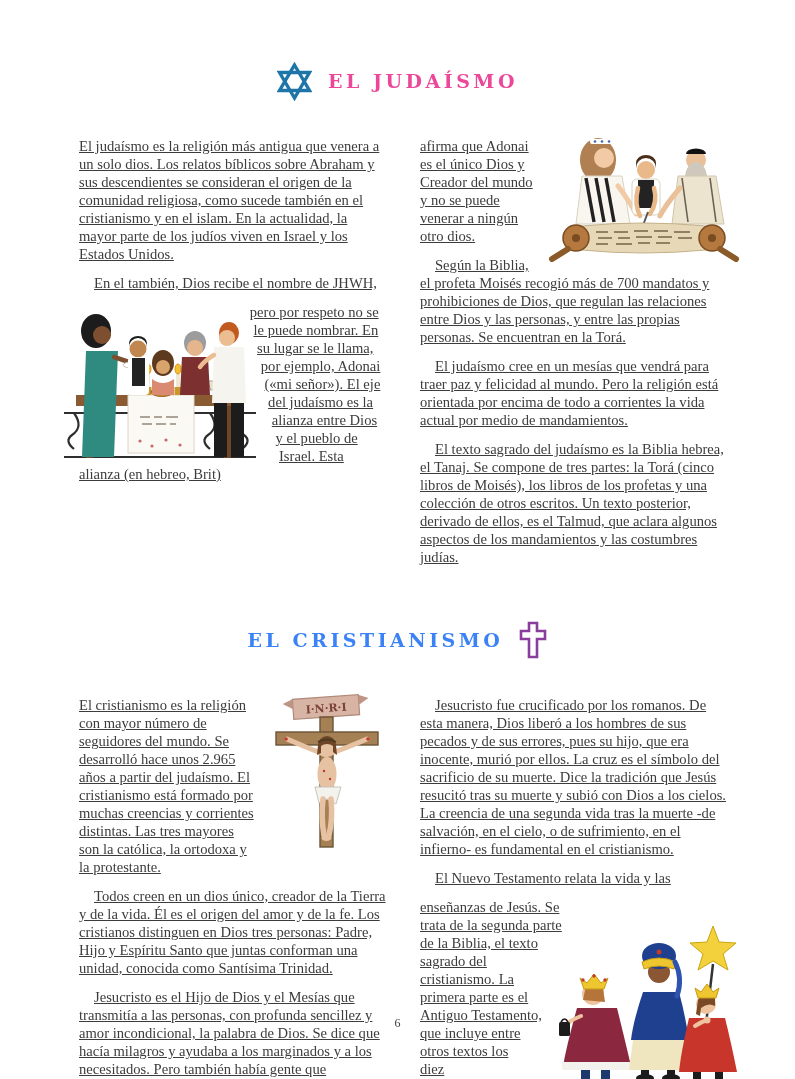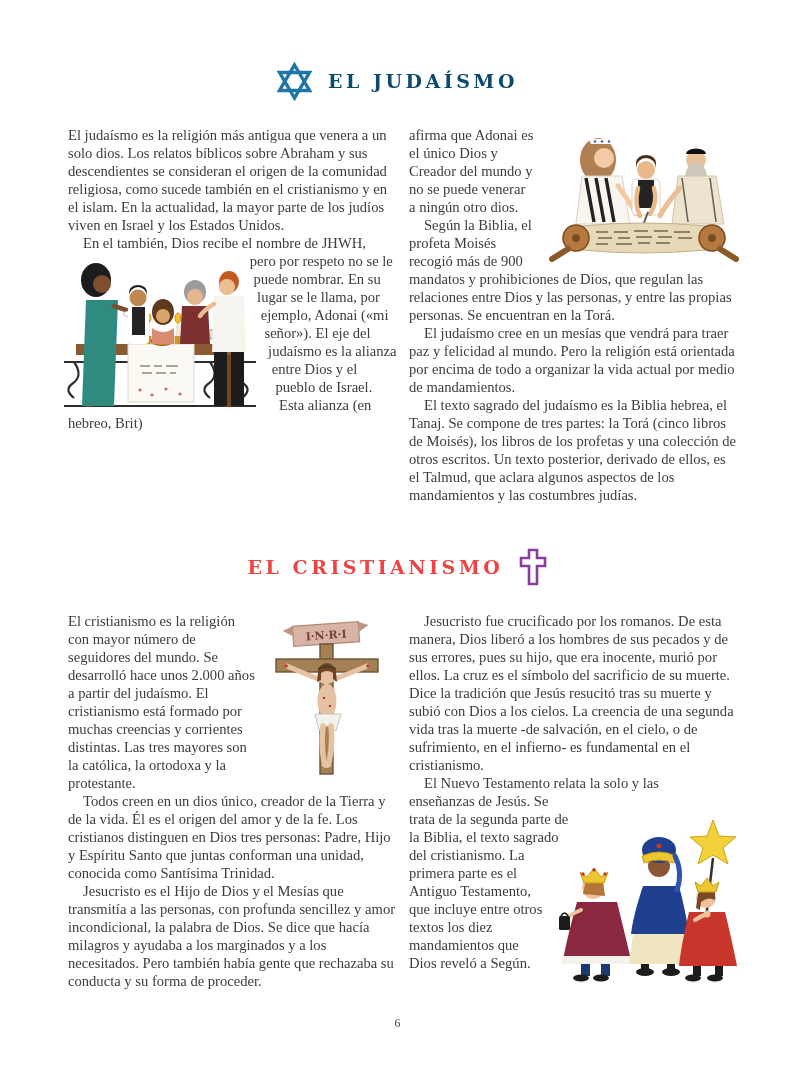--- a/index.html
+++ b/index.html
@@ -16,29 +16,29 @@
     height:42px;
   }
   .jud-header{padding-top:60px;}
   .chr-header{margin-top:42px;}
   .section-title{
     font-family:"DejaVu Serif",serif;
     font-weight:bold;
     font-size:19px;
     letter-spacing:3.5px;
   }
-  .jud-title{color:#0c4a6e;}
-  .chr-title{color:#ef4444;}
+  .jud-title{color:#ec4899;}
+  .chr-title{color:#3b82f6;}
   .columns{
     display:flex;gap:12px;
     padding:0 57px 0 68px;
     margin-top:24px;
   }
   .col{width:329px;font-size:14.6px;line-height:18px;text-align:left;}
-  .col p{margin:0;}
+  .col p{margin:11px;text-decoration:underline;}
   p.ind{text-indent:15px;}
   .float-family{
     float:left;
     width:228px;height:160px;
     shape-outside:polygon(0 0, 172px 0, 205px 100%, 0 100%);
     shape-margin:6px;
     margin:2px 0 0 -6px;
   }
   .float-torah{
     float:right;
@@ -219,22 +219,22 @@
           </g>
           <circle cx="34" cy="110" r="13" fill="#b5793f" stroke="#7a4c22" stroke-width="1.5"></circle>
           <circle cx="34" cy="110" r="4" fill="#7a4c22"></circle>
           <line x1="26" y1="121" x2="10" y2="131" stroke="#8a5a28" stroke-width="6" stroke-linecap="round"></line>
           <circle cx="170" cy="110" r="13" fill="#b5793f" stroke="#7a4c22" stroke-width="1.5"></circle>
           <circle cx="170" cy="110" r="4" fill="#7a4c22"></circle>
           <line x1="178" y1="121" x2="194" y2="131" stroke="#8a5a28" stroke-width="6" stroke-linecap="round"></line>
         </svg>
       </div>
       <p>afirma que Adonai es el único Dios y Creador del mundo y no se puede venerar a ningún otro dios.</p>
-      <p class="ind">Según la Biblia, el profeta Moisés recogió más de 900 mandatos y prohibiciones de Dios, que regulan las relaciones entre Dios y las personas, y entre las propias personas. Se encuentran en la Torá.</p>
-      <p class="ind">El judaísmo cree en un mesías que vendrá para traer paz y felicidad al mundo. Pero la religión está orientada por encima de todo a organizar la vida actual por medio de mandamientos.</p>
+      <p class="ind">Según la Biblia, el profeta Moisés recogió más de 700 mandatos y prohibiciones de Dios, que regulan las relaciones entre Dios y las personas, y entre las propias personas. Se encuentran en la Torá.</p>
+      <p class="ind">El judaísmo cree en un mesías que vendrá para traer paz y felicidad al mundo. Pero la religión está orientada por encima de todo a corrientes la vida actual por medio de mandamientos.</p>
       <p class="ind">El texto sagrado del judaísmo es la Biblia hebrea, el Tanaj. Se compone de tres partes: la Torá (cinco libros de Moisés), los libros de los profetas y una colección de otros escritos. Un texto posterior, derivado de ellos, es el Talmud, que aclara algunos aspectos de los mandamientos y las costumbres judías.</p>
     </div>
   </div>
 
   <div class="section-header chr-header">
     <span class="section-title chr-title">EL CRISTIANISMO</span>
     <span>
       <svg width="28" height="38" viewBox="0 0 28 38">
         <path d="M10 2 h8 v8 h8 v8 h-8 v18 h-8 V18 H2 v-8 h8 Z" fill="none" stroke="#8a3d9c" stroke-width="2.6"></path>
       </svg>
@@ -269,28 +269,28 @@
           <circle cx="61" cy="86" r="1.2" fill="#c0392b"></circle>
             <circle cx="67" cy="94" r="1.2" fill="#c0392b"></circle>
 
           <path d="M52 102 L78 102 L73 119 L64 114 L56 118 Z" fill="#f4f2ec" stroke="#c8c4b8" stroke-width="1"></path>
 
           <path d="M60 114 Q58 134 61 150" stroke="#e6c2a2" stroke-width="5.5" fill="none" stroke-linecap="round"></path>
           <path d="M68 114 Q70 134 66 150" stroke="#e6c2a2" stroke-width="5.5" fill="none" stroke-linecap="round"></path>
           <ellipse cx="63.5" cy="153" rx="5" ry="3" fill="#e6c2a2"></ellipse>
         </svg>
       </div>
-      <p>El cristianismo es la religión con mayor número de seguidores del mundo. Se desarrolló hace unos 2.000 años a partir del judaísmo. El cristianismo está formado por muchas creencias y corrientes distintas. Las tres mayores son la católica, la ortodoxa y la protestante.</p>
+      <p>El cristianismo es la religión con mayor número de seguidores del mundo. Se desarrolló hace unos 2.965 años a partir del judaísmo. El cristianismo está formado por muchas creencias y corrientes distintas. Las tres mayores son la católica, la ortodoxa y la protestante.</p>
       <p class="ind">Todos creen en un dios único, creador de la Tierra y de la vida. Él es el origen del amor y de la fe. Los cristianos distinguen en Dios tres personas: Padre, Hijo y Espíritu Santo que juntas conforman una unidad, conocida como Santísima Trinidad.</p>
       <p class="ind">Jesucristo es el Hijo de Dios y el Mesías que transmitía a las personas, con profunda sencillez y amor incondicional, la palabra de Dios. Se dice que hacía milagros y ayudaba a los marginados y a los necesitados. Pero también había gente que rechazaba su conducta y su forma de proceder.</p>
     </div>
 
     <div class="col">
       <p class="ind">Jesucristo fue crucificado por los romanos. De esta manera, Dios liberó a los hombres de sus pecados y de sus errores, pues su hijo, que era inocente, murió por ellos. La cruz es el símbolo del sacrificio de su muerte. Dice la tradición que Jesús resucitó tras su muerte y subió con Dios a los cielos. La creencia de una segunda vida tras la muerte -de salvación, en el cielo, o de sufrimiento, en el infierno- es fundamental en el cristianismo.</p>
-      <p class="ind">El Nuevo Testamento relata la solo y las</p>
+      <p class="ind">El Nuevo Testamento relata la vida y las</p>
       <div>
         <div class="float-kings">
           <svg width="205" height="200" viewBox="0 0 205 200">
 
             <line x1="176" y1="64" x2="166" y2="150" stroke="#333333" stroke-width="2.5"></line>
             <path d="M176 26 L182 42 L199 43 L186 54 L191 70 L176 61 L161 70 L166 54 L153 43 L170 42 Z" fill="#f2d13c" stroke="#caa50f" stroke-width="1"></path>
 
             <path d="M40 108 Q30 144 26 166 L94 166 Q86 132 80 108 Z" fill="#8c2740"></path>
             <path d="M25 162 L95 162 L95 170 L25 170 Z" fill="#f4f2ec"></path>
             <circle cx="56" cy="94" r="11" fill="#eec39e"></circle>

